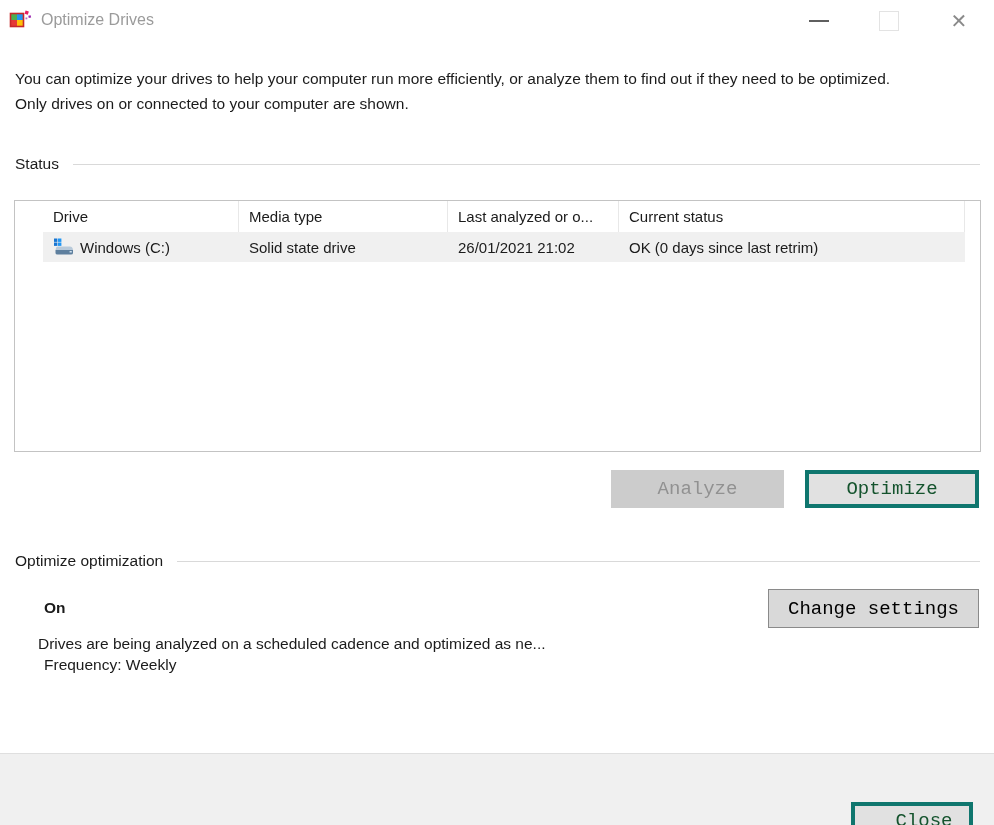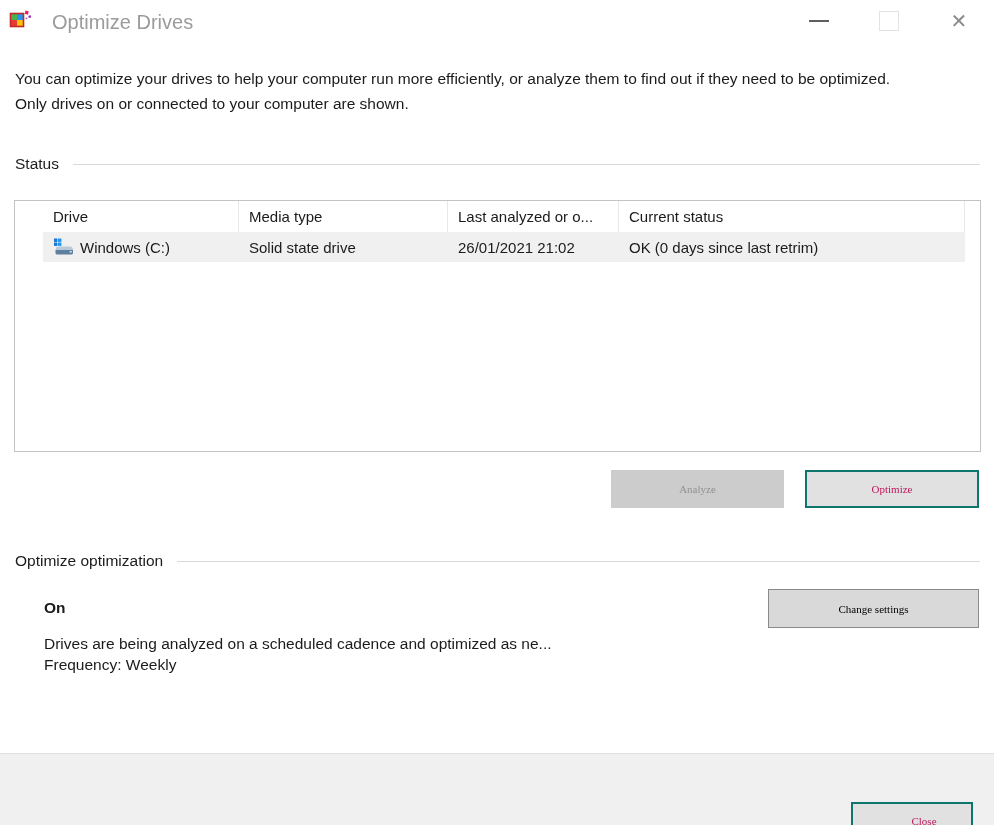--- a/index.html
+++ b/index.html
@@ -14,22 +14,22 @@
   }
 
   
   .titlebar {
     position: absolute; top: 0; left: 0; right: 0; height: 42px;
     background: #ffffff;
     display: flex; align-items: center;
   }
   .app-icon { position: absolute; left: 9px; top: 9px; width: 24px; height: 24px; }
   .title-text {
-    position: absolute; left: 52px; top: 11px;
-    font-size: 20px; color: #9b9b9b;
+    position: absolute; left: 41px; top: 11px;
+    font-size: 16px; color: #9b9b9b;
   }
   .win-controls {
     position: absolute; right: 0; top: 0; height: 42px;
     display: flex; align-items: center;
   }
   .win-btn {
     width: 70px; height: 42px;
     display: flex; align-items: center; justify-content: center;
   }
   .min-glyph { width: 20px; height: 0; border-top: 2px solid #5f5f5f; }
@@ -77,39 +77,39 @@
   .list-row .cell {
     height: 100%; display: flex; align-items: center;
     padding-left: 10px; font-size: 15px; color: #1b1b1b;
     white-space: nowrap; overflow: hidden;
   }
   .cell-drive { width: 196px; padding-left: 4px; }
   .drive-icon { width: 22px; height: 20px; margin-right: 5px; flex: 0 0 auto; }
 
   
   .btn {
-    position: absolute; font-size: 11px;
+    position: absolute; font-size: 19px;
     display: flex; align-items: center; justify-content: center;
-    font-family: Liberation Serif, serif;
+    font-family: Liberation Mono, monospace;
   }
   .btn-enabled {
-    background: #e1e1e1; border: 2px solid #0f766e; color: #be185d; cursor: pointer;
+    background: #e1e1e1; border: 4px solid #0f766e; color: #14532d; cursor: pointer;
   }
   .btn-disabled {
     background: #cccccc; border: 1px solid #cccccc; color: #919191;
   }
   #analyze-btn  { left: 611px; top: 470px; width: 173px; height: 38px; }
   #optimize-btn { left: 805px; top: 470px; width: 174px; height: 38px; }
   #change-settings-btn { left: 768px; top: 589px; width: 211px; height: 39px;
     background: #d9d9d9; border: 1px solid #8a8a8a; }
   #close-btn { left: 851px; top: 802px; width: 122px; height: 38px; padding-left: 24px; }
 
   
   .sched-state { position: absolute; left: 44px; top: 599px; font-weight: bold; font-size: 15.5px; }
-  .sched-desc  { position: absolute; left: 44px; top: 635px; font-size: 15.5px; }
+  .sched-desc  { position: absolute; left: 38px; top: 635px; font-size: 15.5px; }
   .sched-freq  { position: absolute; left: 44px; top: 656px; font-size: 15.5px; }
 
   
   .footer {
     position: absolute; left: 0; right: 0; top: 753px; bottom: 0;
     background: #f0f0f0; border-top: 1px solid #dfdfdf;
   }
 </style>
 </head>
 <body>

